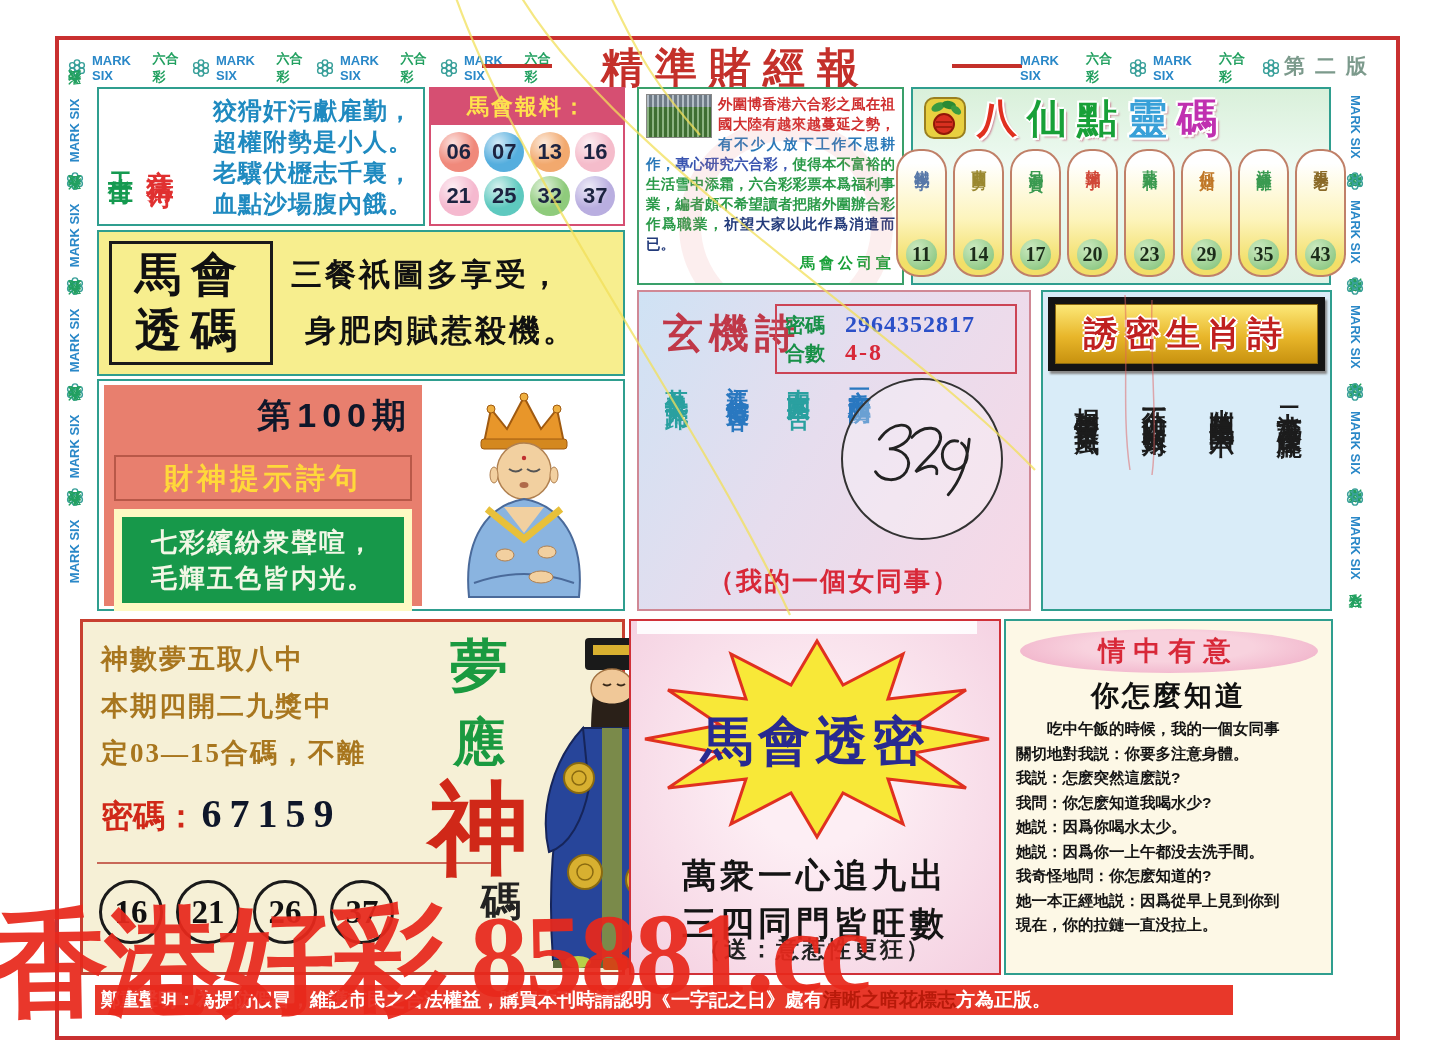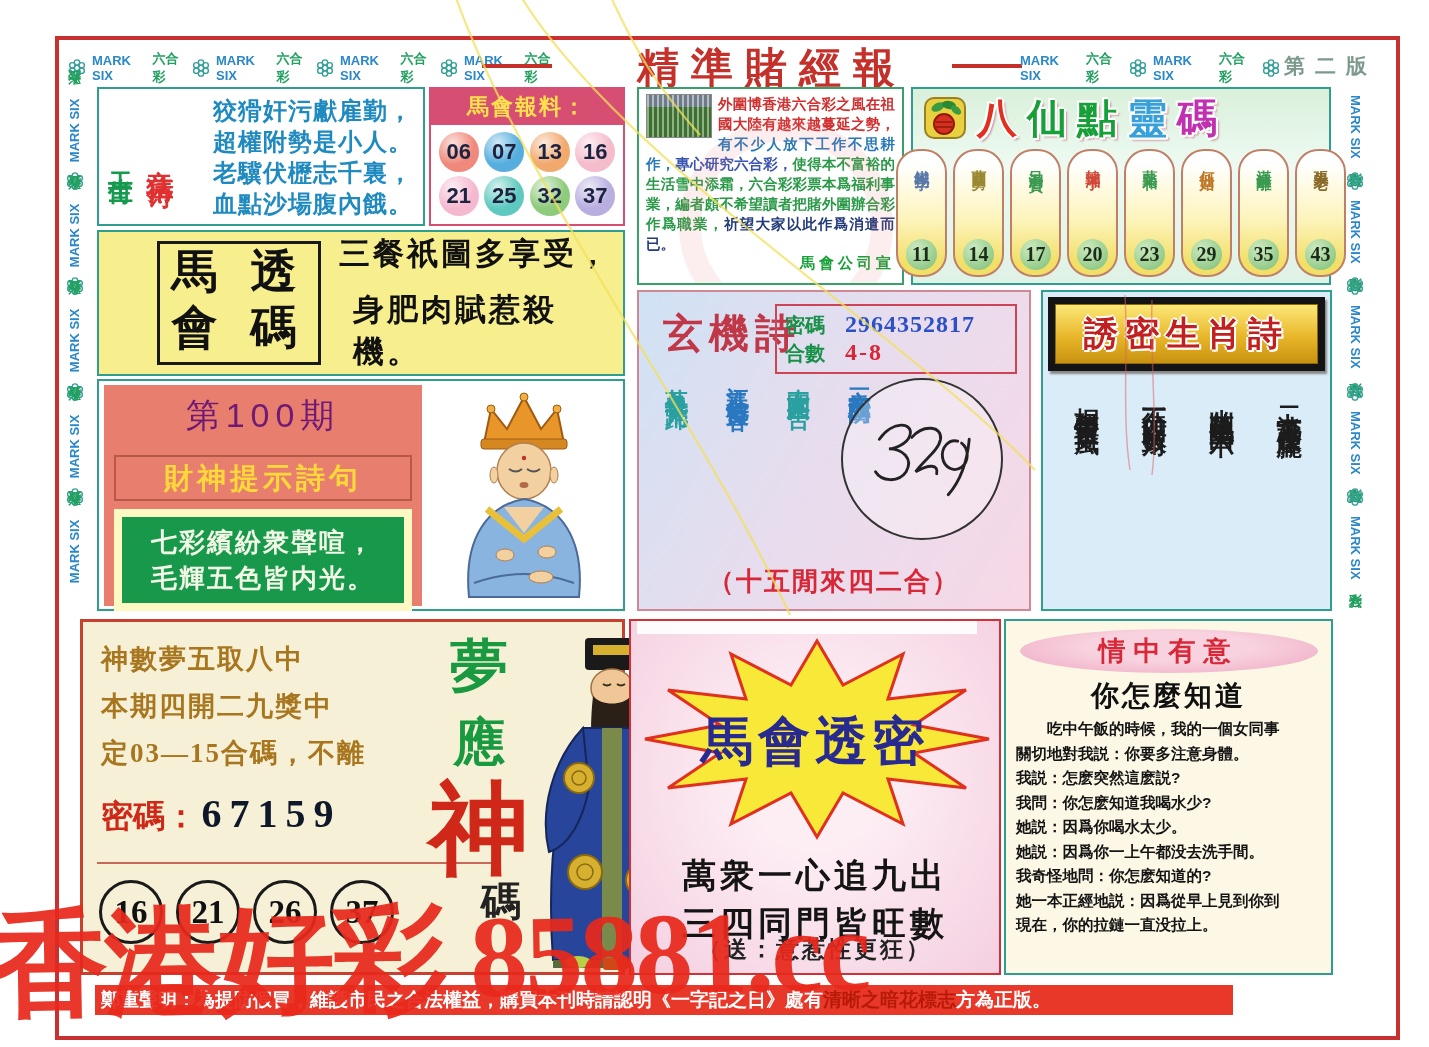--- a/index.html
+++ b/index.html
@@ -5,21 +5,21 @@
   html,body{margin:0;padding:0;background:#fff;}
   body{font-family:"Liberation Sans","DejaVu Sans",sans-serif;}
   #page{position:relative;width:1429px;height:1047px;overflow:hidden;background:#fff;}
   .abs{position:absolute;}
   .serif{font-family:"Liberation Serif","DejaVu Serif",serif;}
 
   
   #frame{left:55px;top:36px;width:1337px;height:996px;border:4px solid #c93030;}
 
   
-  #masthead{left:572px;top:40px;width:400px;text-align:center;font-size:42px;font-weight:bold;
+  #masthead{left:536px;top:40px;width:400px;text-align:center;font-size:42px;font-weight:bold;
     color:#c4302a;letter-spacing:12px;font-family:"Liberation Serif","DejaVu Serif",serif;}
   .mast-rule{top:64px;width:70px;height:4px;background:#c4302a;}
   #edition{right:52px;top:52px;font-size:21px;font-weight:bold;color:#7c9a8c;letter-spacing:10px;}
 
   .brandrow{top:56px;height:24px;display:flex;align-items:center;gap:6px;}
   .brand-en{color:#2a88c8;font-weight:bold;font-size:13px;}
   .brand-cn{color:#22a060;font-weight:bold;font-size:13px;}
   .flower{width:18px;height:18px;flex:0 0 auto;}
 
   
@@ -74,31 +74,31 @@
     background:linear-gradient(180deg,#fff 10%,#fdf4bc 55%,#f2df68 90%);
     display:flex;flex-direction:column;align-items:center;justify-content:space-between;padding:7px 8px 5px;box-sizing:border-box;}
   .pill .pname{writing-mode:vertical-rl;text-orientation:upright;font-size:15px;font-weight:bold;letter-spacing:3px;}
   .pill .pnum{width:31px;height:31px;border-radius:50%;background:radial-gradient(circle at 35% 30%,#cdeac0,#7cbf74);
     display:flex;align-items:center;justify-content:center;font-size:20px;font-weight:bold;color:#1c2c1a;
     font-family:"Liberation Serif","DejaVu Serif",serif;}
 
   
   #touma{left:97px;top:230px;width:528px;height:146px;border:2px solid #2f9e8f;background:#f7ee8e;
     display:flex;align-items:center;padding:8px 10px;}
-  #touma .lblbox{border:3px solid #1a1a1a;width:158px;height:118px;display:flex;
-    justify-content:center;text-align:center;background:#f7ee8e;margin-left:48px;}
+  #touma .lblbox{border:3px solid #1a1a1a;width:158px;height:118px;display:flex;flex-direction:column;
+    justify-content:center;text-align:center;background:#f7ee8e;}
   #touma .lblbox div{font-size:46px;font-weight:bold;line-height:56px;letter-spacing:10px;color:#111;}
   #touma .txt{flex:1;padding-left:18px;}
   #touma .txt .l1{font-size:31px;font-weight:bold;color:#111;letter-spacing:3px;}
   #touma .txt .l2{font-size:31px;font-weight:bold;color:#111;letter-spacing:3px;margin:14px 0 0 14px;}
 
   
   #caishenwrap{left:97px;top:379px;width:528px;height:232px;border:2px solid #2f9e8f;background:#fff;}
   #caishen{position:absolute;left:5px;top:4px;width:318px;height:221px;background:#e87f6e;padding:8px 10px;box-sizing:border-box;}
-  #caishen .issue{font-size:34px;font-weight:normal;color:#701a75;text-align:center;letter-spacing:6px;}
+  #caishen .issue{font-size:34px;font-weight:bold;color:#0f172a;text-align:right;letter-spacing:6px;}
   #caishen .sub{margin-top:16px;border:2px solid #b85848;text-align:center;font-size:29px;font-weight:bold;
     color:#ffd83a;letter-spacing:4px;line-height:42px;}
   #caishen .green{margin-top:8px;background:#17984a;border:8px solid #fef9c3;text-align:center;padding:7px 16px;}
   #caishen .green div{font-size:26px;font-weight:bold;color:#f2f7e6;line-height:36px;letter-spacing:2px;}
   #buddha{position:absolute;left:330px;top:4px;}
 
   
   #xuanji{left:637px;top:290px;width:394px;height:321px;border:2px solid #d08895;
     background:linear-gradient(120deg,#cfe2f4 0%,#e6ddee 45%,#f7d8e6 100%);}
   #xuanji .title{position:absolute;left:24px;top:14px;font-size:40px;font-weight:bold;color:#c03848;letter-spacing:6px;}
@@ -532,21 +532,21 @@
     </div>
     <div class="circle">
       <svg width="153" height="153" viewBox="0 0 160 160">
         <g fill="none" stroke="#222" stroke-width="3" stroke-linecap="round">
           <path d="M38,62 C52,42 74,44 70,58 C67,68 52,72 48,72 C62,72 74,82 66,96 C58,108 40,106 34,96"></path>
           <path d="M72,60 C84,46 104,48 102,62 C100,74 84,84 76,96 C90,88 100,88 98,98"></path>
           <path d="M124,66 a13,15 0 1 1 -4,-2 M132,62 C130,84 124,104 110,120"></path>
         </g>
       </svg>
     </div>
-    <div class="footer">（十五閒來四二合）</div>
+    <div class="footer">（我的一個女同事）</div>
   </div>
 
   <div class="abs box" id="shengxiao">
     <div class="plaque">
       <div class="gold"><span class="gtitle">誘密生肖詩</span></div>
     </div>
     <div class="cols">
       <span class="vtext">二七淡月夜朦朧</span>
       <span class="vtext">幽草蟲鳴三六中</span>
       <span class="vtext">不待一四吹鼓角</span>

